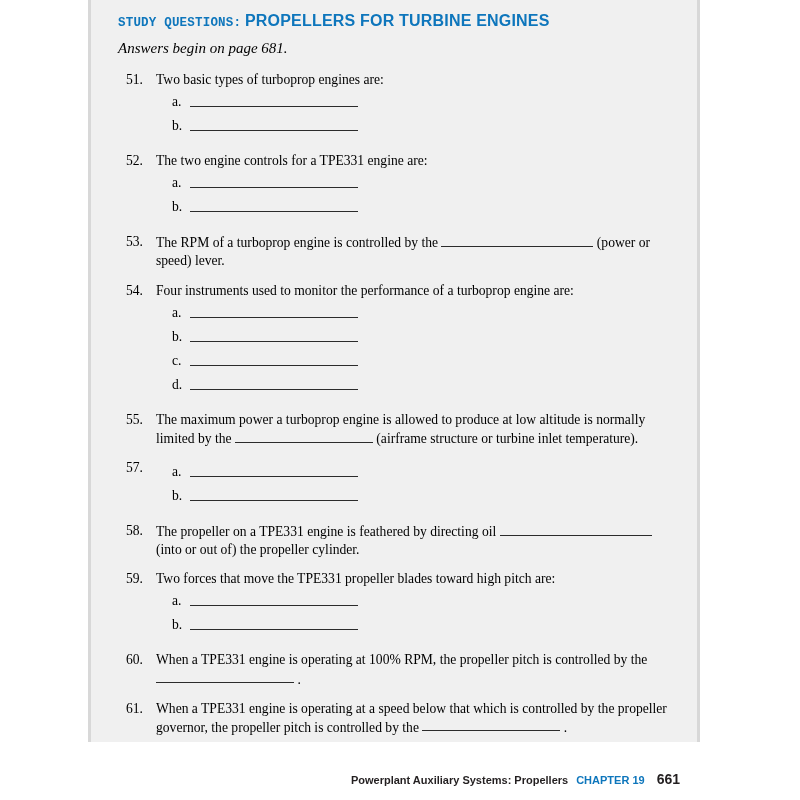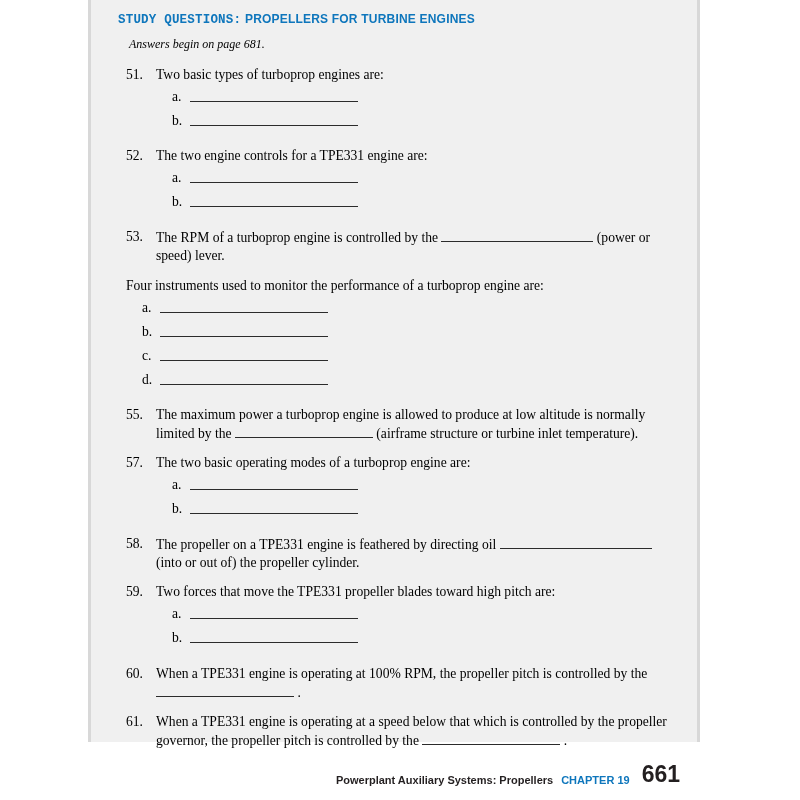--- a/index.html
+++ b/index.html
@@ -62,27 +62,27 @@
     margin-bottom: 10px;
   }
   .qhead .label {
     text-transform: uppercase;
     font-family: Liberation Mono, monospace;
   }
   .qhead .sub {
     font-weight: bold;
     color: #0e76bc;
     text-transform: uppercase;
-    font-size: 12px;
+    font-size: 16px;
     text-align: center;
   }
   .answers-note {
     font-style: italic;
-    font-size: 12px;
-    margin: 0 0 14px 11px;
+    font-size: 15px;
+    margin: 0 0 14px 0;
   }
   .qlist {
     margin: 8px;
     padding: 0;
     list-style: none;
   }
   .qitem {
     display: flex;
     margin-bottom: 11px;
     font-size: 13.6px;
@@ -137,21 +137,21 @@
     margin-right: 8px;
   }
   .footer-chapter {
     font-size: 11px;
     font-weight: bold;
     color: #0e76bc;
     margin-right: 12px;
     margin-top: 18px;
   }
   .footer-pageno {
-    font-size: 23px;
+    font-size: 14px;
     font-weight: bold;
     color: #231f20;
     line-height: 1;
   }
   .edge-left {
     position: absolute;
     left: 88px; top: 0; width: 3px; height: 800px;
     background: #d8d8d8;
   }
   .edge-right {
@@ -219,20 +219,21 @@
       <li class="qitem">
         <span class="qnum">53.</span>
         <span class="qbody">
           <span>The RPM of a turboprop engine is controlled by the</span>
           <span class="blank blank-lg"></span>
           <span>(power or speed) lever.</span>
         </span>
       </li>
 
       <li class="qitem">
+        <span class="qnum">54.</span>
         <span class="qbody">
           <span>Four instruments used to monitor the performance of a turboprop engine are:</span>
           <ul class="sublist">
             <li class="subitem">
               <span class="sublabel">a.</span>
               <span class="blank blank-sub"></span>
             </li>
             <li class="subitem">
               <span class="sublabel">b.</span>
               <span class="blank blank-sub"></span>
@@ -255,21 +256,20 @@
           <span>The maximum power a turboprop engine is allowed to produce at low altitude is normally limited by the</span>
           <span class="blank blank-md"></span>
           <span>(airframe structure or turbine inlet temperature).</span>
         </span>
       </li>
 
 
       <li class="qitem">
         <span class="qnum">57.</span>
         <span class="qbody">
-          <span>The two basic operating modes of a turboprop engine are:</span>
           <ul class="sublist">
             <li class="subitem">
               <span class="sublabel">a.</span>
               <span class="blank blank-sub"></span>
             </li>
             <li class="subitem">
               <span class="sublabel">b.</span>
               <span class="blank blank-sub"></span>
             </li>
           </ul>

